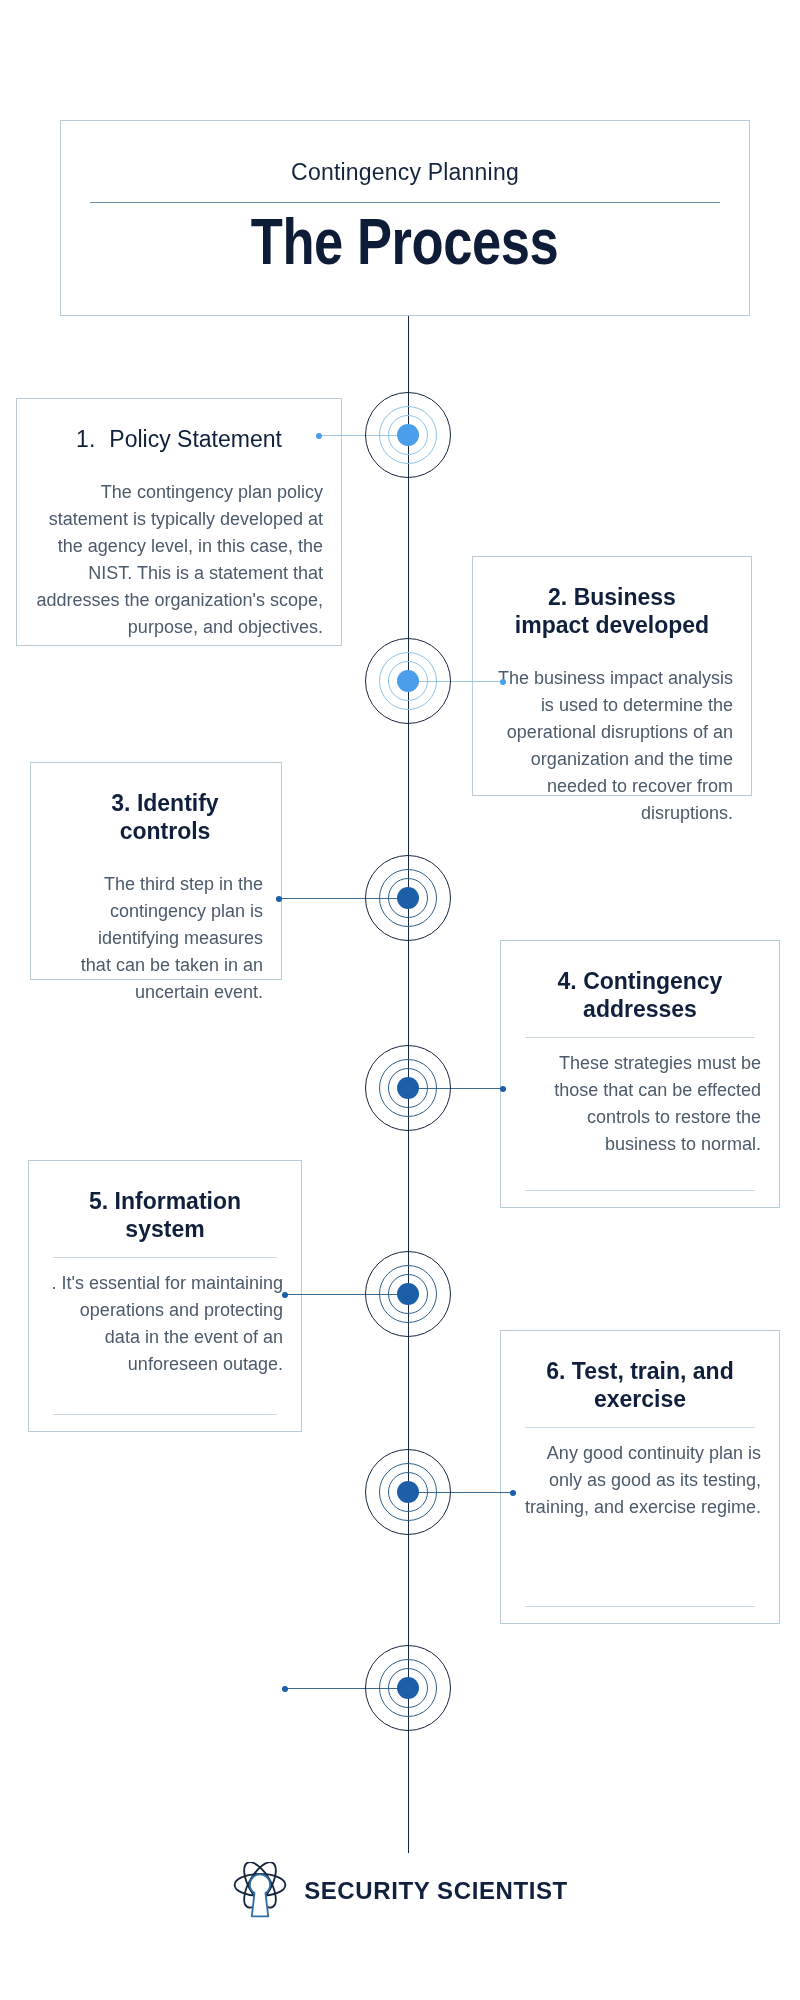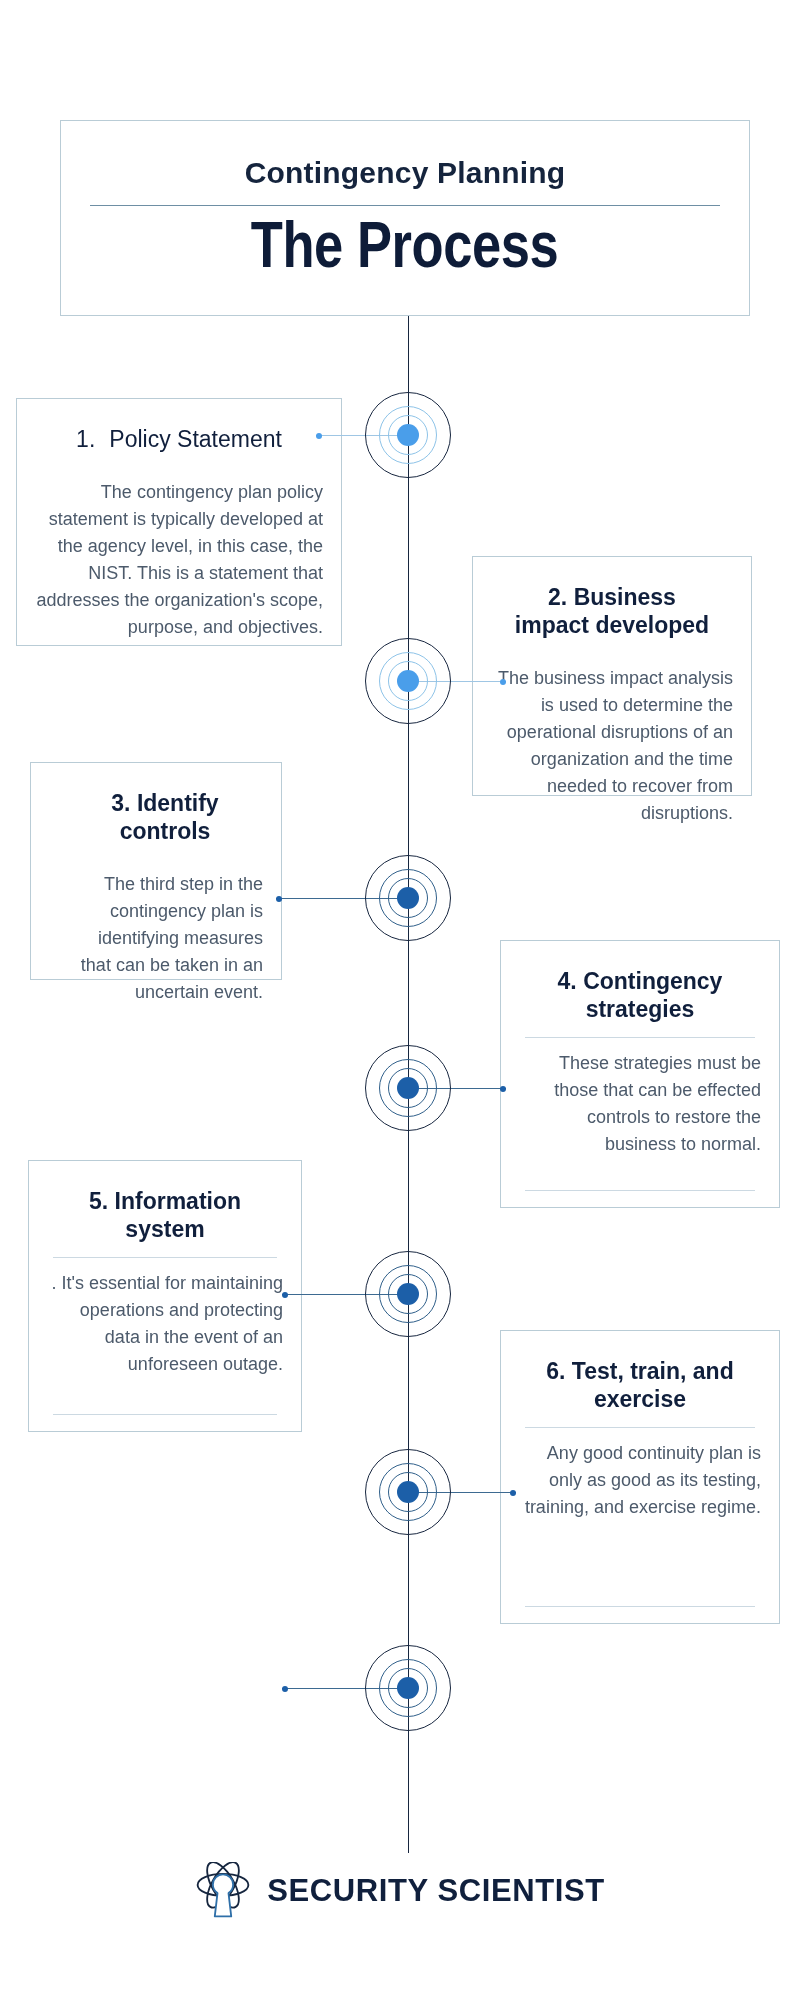--- a/index.html
+++ b/index.html
@@ -41,22 +41,22 @@
     height: 196px;
     box-sizing: border-box;
     border: 1px solid #b9ccd6;
     background: #ffffff;
     display: flex;
     flex-direction: column;
     align-items: center;
     justify-content: center;
   }
   .header-kicker {
-    font-size: 30px;
-    font-weight: 700;
+    font-size: 23px;
+    font-weight: 400;
     color: #15243d;
     letter-spacing: 0.2px;
     line-height: 1.1;
     white-space: nowrap;
   }
   .header-rule {
     width: 630px;
     height: 1px;
     background: #6e8fa4;
     margin: 16px 0 6px 0;
@@ -156,21 +156,21 @@
     left: 0;
     top: 1862px;
     width: 800px;
     display: flex;
     align-items: center;
     justify-content: center;
     gap: 16px;
   }
   .logo-mark { width: 56px; height: 58px; display:block; }
   .logo-text {
-    font-size: 31px;
+    font-size: 24px;
     font-weight: 700;
     letter-spacing: 0.6px;
     color: #10203d;
     white-space: nowrap;
   }
 </style>
 </head>
 <body>
 
 <div id="canvas">
@@ -212,21 +212,21 @@
     </div>
     <div class="card-divider"></div>
     <div class="card-body">The third step in the contingency plan is identifying measures that can be taken in an uncertain event.</div>
     <div class="spacer"></div>
     <div class="card-foot-rule"></div>
   </div>
 
   <div class="card" style="left:500px; top:940px; width:280px; height:268px;">
     <div class="card-title">
       <div>4. Contingency</div>
-      <div>strategies</div>
+      <div>addresses</div>
     </div>
     <div class="card-divider faint"></div>
     <div class="card-body">These strategies must be those that can be effected controls to restore the business to normal.</div>
     <div class="spacer"></div>
     <div class="card-foot-rule"></div>
   </div>
 
   <div class="card" style="left:28px; top:1160px; width:274px; height:272px;">
     <div class="card-title">
       <div>5. Information</div>

